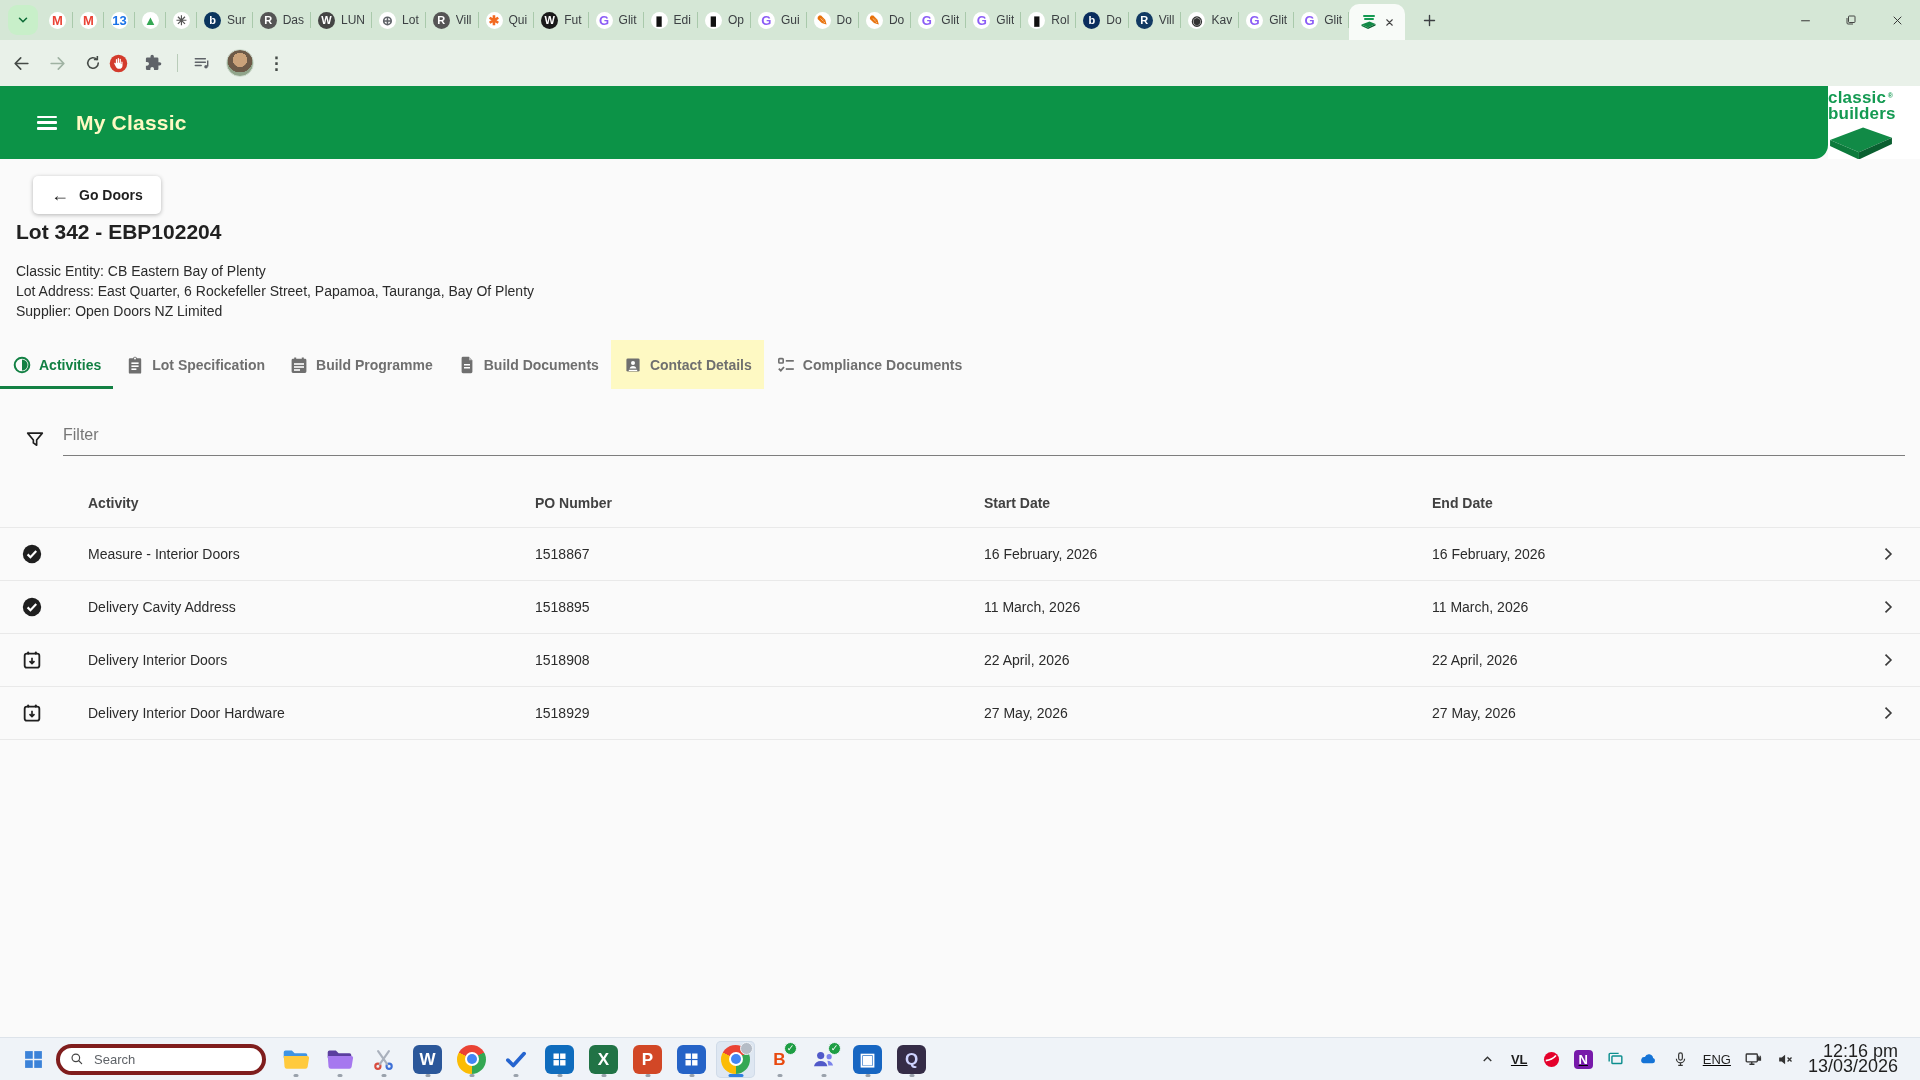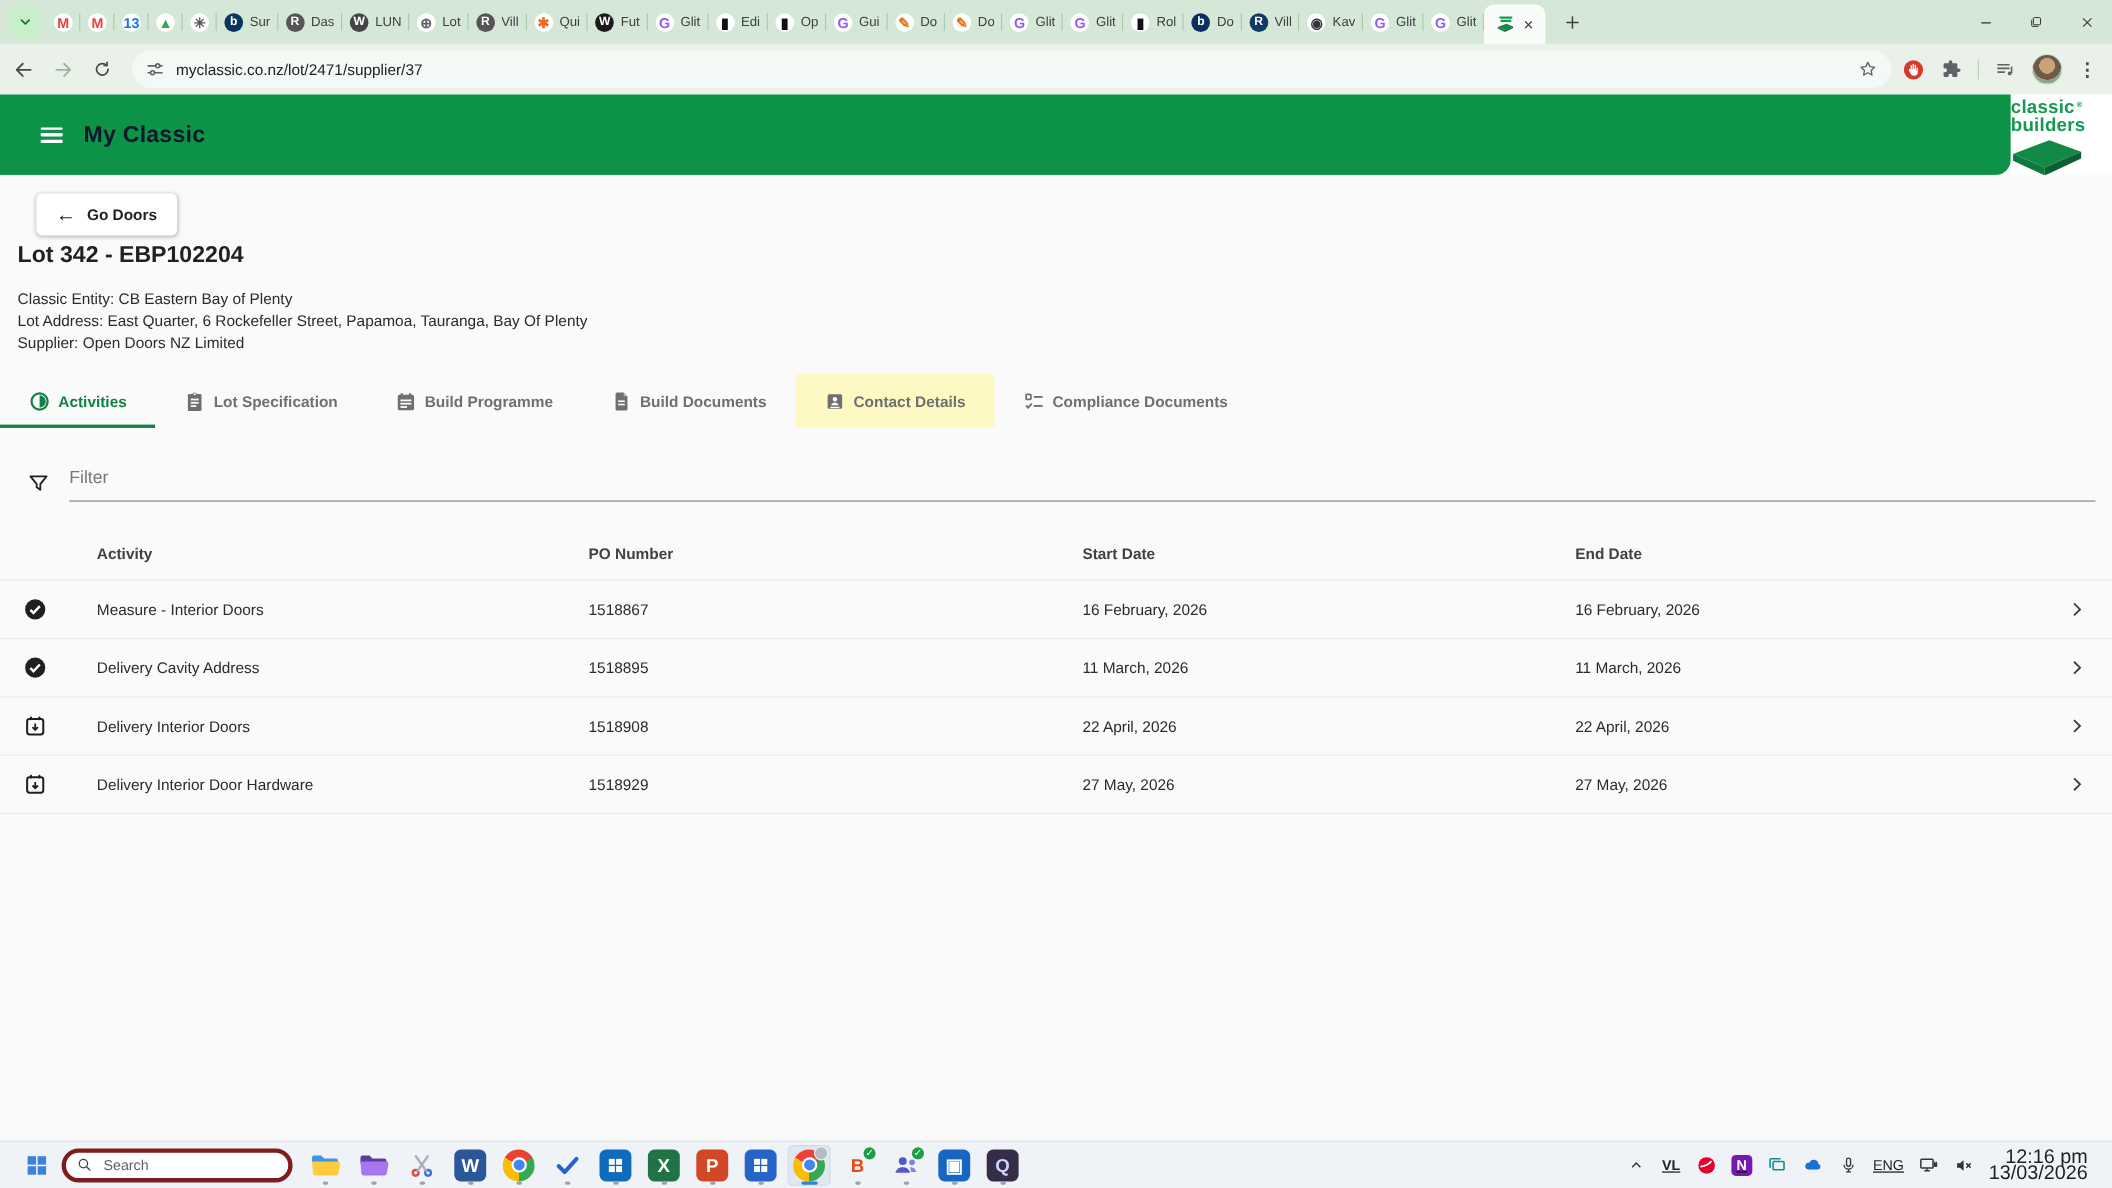--- a/index.html
+++ b/index.html
@@ -27,33 +27,33 @@
   .star{color:#5f6368;font-size:17px;}
   .tb-right{display:flex;align-items:center;gap:14px;margin-right:14px;flex:0 0 auto;}
   .tb-sep{width:1px;height:18px;background:#b9ccb9;}
   .avatar{width:26px;height:26px;border-radius:50%;background:radial-gradient(circle at 50% 38%,#caa27a 0 34%,#6d5a48 35% 60%,#90a48a 61%);border:1px solid #cfdccf;}
   .kebab{color:#454b47;font-size:17px;font-weight:bold;letter-spacing:0;}
 
   
   .appheader{position:absolute;top:86px;left:0;width:1828px;height:73px;background:#0c9347;border-radius:0 0 14px 0;display:flex;align-items:center;}
   .hamburger{width:20px;height:14px;margin-left:37px;display:flex;flex-direction:column;justify-content:space-between;}
   .hamburger span{display:block;height:2.5px;background:#fff;border-radius:1px;}
-  .app-title{color:#0f172a;font-size:21px;font-weight:bold;margin-left:19px;letter-spacing:.2px;}
+  .app-title{color:#fef9c3;font-size:21px;font-weight:bold;margin-left:19px;letter-spacing:.2px;}
   .logo-box{position:absolute;top:86px;right:0;width:92px;height:86px;background:#fff;display:flex;flex-direction:column;align-items:flex-start;padding:4px 8px 0 0;box-sizing:border-box;}
   .logo-line{color:#149a52;font-size:17px;font-weight:bold;line-height:16px;letter-spacing:.2px;position:relative;}
   .logo-reg{font-size:7px;position:absolute;top:-2px;right:-7px;color:#149a52;}
 
   
   .content{position:absolute;top:159px;left:0;width:1920px;height:878px;background:#fafafa;}
   .goback{position:absolute;left:33px;top:17px;height:38px;background:#fff;border:none;border-radius:5px;box-shadow:0 1px 4px rgba(0,0,0,.28);display:flex;align-items:center;gap:10px;padding:0 18px;font-size:14px;font-weight:bold;color:#1f1f1f;font-family:inherit;}
   .goback .arr{font-size:18px;line-height:1;}
   .lot-title{position:absolute;left:16px;top:61px;font-size:21px;font-weight:bold;color:#212121;}
   .lot-details{position:absolute;left:16px;top:102px;font-size:14px;color:#2b2b2b;line-height:20px;}
   .navtabs{position:absolute;left:0;top:181px;right:0;height:49px;display:flex;}
-  .ntab{display:flex;align-items:center;justify-content:flex-start;gap:7px;padding:0 26px;font-size:14px;font-weight:bold;color:#6f6f6f;position:relative;cursor:pointer;}
+  .ntab{display:flex;align-items:center;justify-content:flex-start;gap:7px;padding:0 12px;font-size:14px;font-weight:bold;color:#6f6f6f;position:relative;cursor:pointer;}
   .ntab .nicon{display:flex;align-items:center;}
   .ntab.active{color:#128043;}
   .ntab.active .under{position:absolute;left:0;right:0;bottom:0;height:3px;background:#128043;}
   .ntab.hl{background:#fef9c3;}
   .filterrow{position:absolute;left:24px;top:258px;right:15px;height:42px;display:flex;align-items:flex-start;}
   .funnel{margin-top:12px;}
   .filterinput{flex:1;margin-left:17px;border:none;border-bottom:1px solid #7d7d7d;background:transparent;height:36px;font-size:16px;color:#333;padding:0 0 2px 0;outline:none;font-family:inherit;}
   .filterinput::placeholder{color:#767676;}
 
   .table{position:absolute;left:0;top:320px;right:0;}
@@ -249,31 +249,20 @@
       <svg width="19" height="19" viewBox="0 0 24 24">
           <path d="M4 12h15M13 5l7 7-7 7" fill="none" stroke="#9fb2a2" stroke-width="2.1" stroke-linecap="round" stroke-linejoin="round"></path>
         </svg>
     </div>
     <div class="navbtn">
       <svg width="18" height="18" viewBox="0 0 24 24">
           <path d="M19 12a7 7 0 1 1-2-4.9" fill="none" stroke="#454b47" stroke-width="2.1" stroke-linecap="round"></path>
           <path d="M17.8 2.8v4.6h-4.6" fill="none" stroke="#454b47" stroke-width="2.1"></path>
         </svg>
     </div>
-    <div class="omnibox">
-      <svg width="18" height="18" viewBox="0 0 20 20">
-          <path d="M3 6.5h7.5M14.8 6.5H17M3 13.5h2.2M9.5 13.5H17" stroke="#5f6368" stroke-width="1.6" stroke-linecap="round"></path>
-          <circle cx="12.6" cy="6.5" r="2" fill="none" stroke="#5f6368" stroke-width="1.6"></circle>
-          <circle cx="7.4" cy="13.5" r="2" fill="none" stroke="#5f6368" stroke-width="1.6"></circle>
-        </svg>
-      <span class="omni-url">myclassic.co.nz/lot/2471/supplier/37</span>
-      <svg class="star" width="18" height="18" viewBox="0 0 24 24">
-          <path d="M12 3.6l2.5 5.2 5.7.7-4.2 3.9 1.1 5.6L12 16.2 6.9 19l1.1-5.6-4.2-3.9 5.7-.7z" fill="none" stroke="#5f6368" stroke-width="1.6" stroke-linejoin="round"></path>
-        </svg>
-    </div>
     <div class="tb-right">
       <svg width="21" height="21" viewBox="0 0 24 24">
           <circle cx="12" cy="12" r="10" fill="#d33b2c"></circle>
           <path d="M9 7.5c0-.8 1.4-.8 1.4 0v3.6h.7V6.3c0-.9 1.5-.9 1.5 0v4.8h.7V7.2c0-.8 1.4-.8 1.4 0v5.4h.6v-2.4c0-.8 1.3-.8 1.3 0v4c0 2.4-1.6 3.9-3.9 3.9-2 0-3-.8-3.9-2.6l-1.6-3.2c-.4-.8.7-1.5 1.3-.8l.5.7z" fill="#fff"></path>
         </svg>
       <svg width="20" height="20" viewBox="0 0 24 24">
           <path d="M20 11h-1.5V7a1.5 1.5 0 0 0-1.5-1.5h-4V4a2 2 0 1 0-4 0v1.5H5A1.5 1.5 0 0 0 3.5 7v3.8H5a2.2 2.2 0 1 1 0 4.4H3.5V19A1.5 1.5 0 0 0 5 20.5h3.8V19a2.2 2.2 0 1 1 4.4 0v1.5H17a1.5 1.5 0 0 0 1.5-1.5v-4H20a2 2 0 1 0 0-4z" fill="#5f6368"></path>
         </svg>
       <div class="tb-sep"></div>
       <svg width="20" height="20" viewBox="0 0 24 24">

